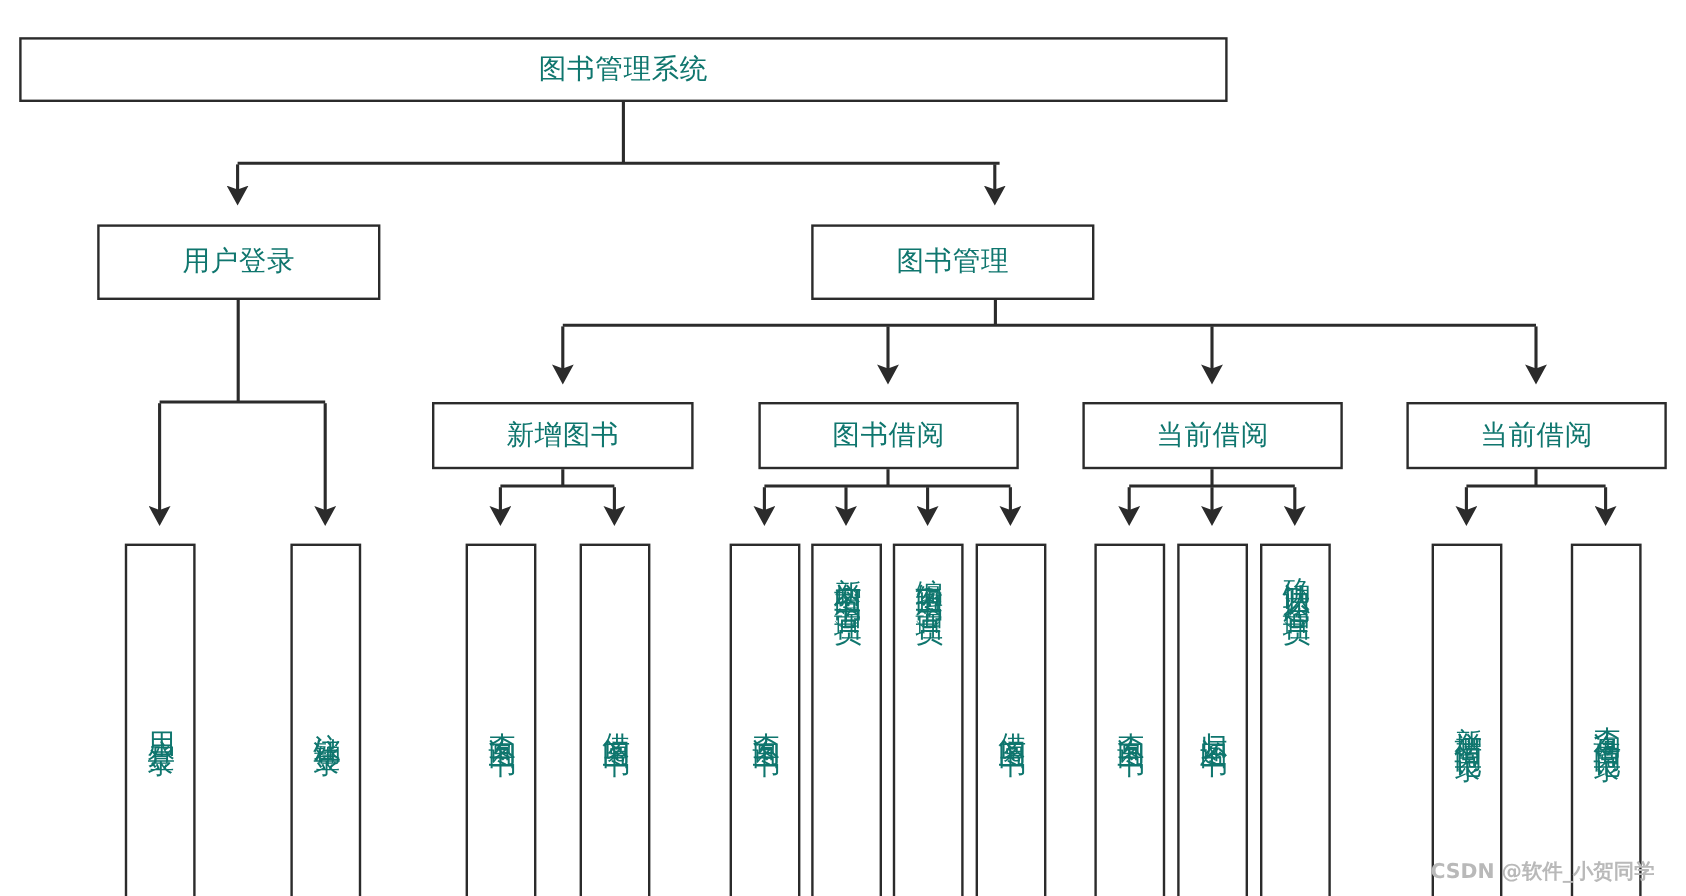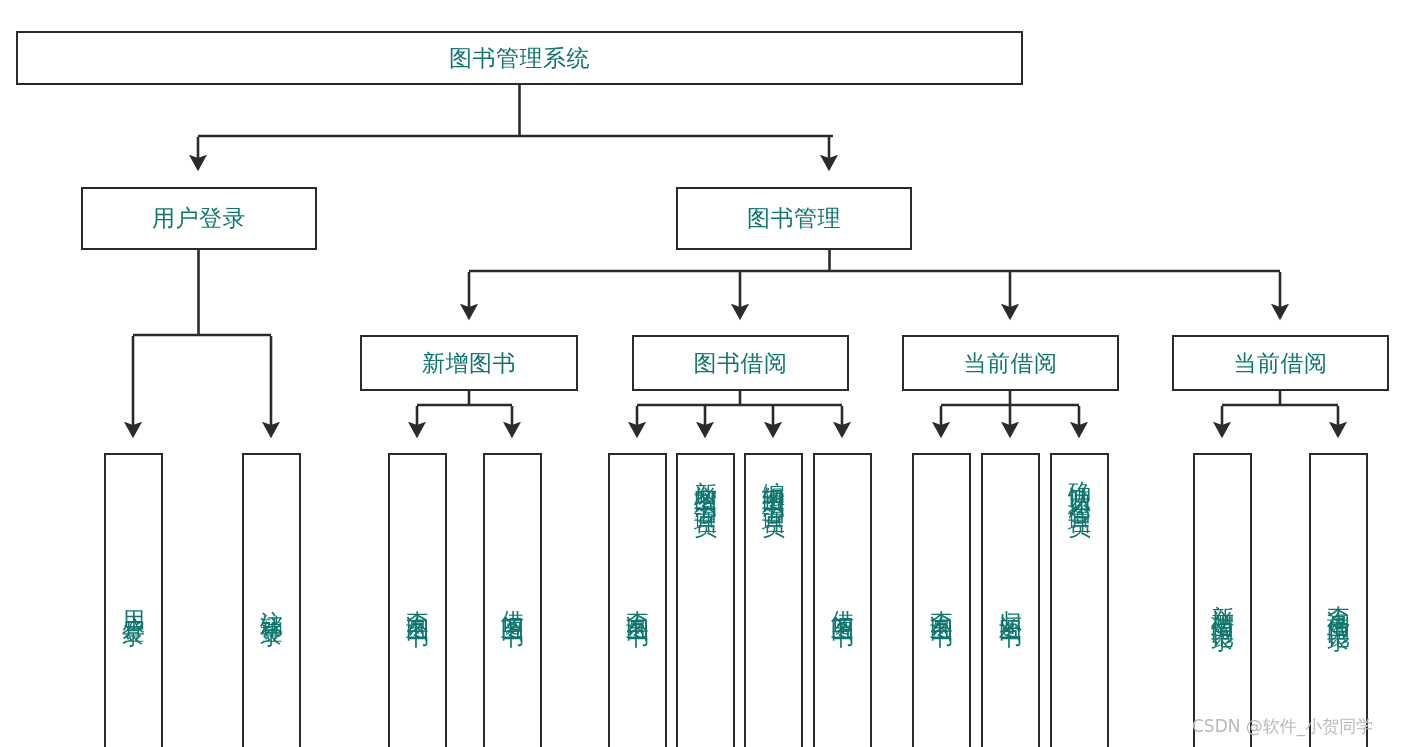--- a/index.html
+++ b/index.html
@@ -203,15 +203,15 @@
   </div>
 
   <div class="node v centered" style="left:1193px; top:436px; width:59px; height:298px;">
     <span class="lbl">新增借阅记录</span>
   </div>
 
   <div class="node v centered" style="left:1309px; top:436px; width:59px; height:298px;">
     <span class="lbl">查询借阅记录</span>
   </div>
 
-  <div class="watermark" style="left:1192px; top:715px;">CSDN @软件_小贺同学</div>
+  <div class="watermark" style="left:1192px; top:715px;font-weight:bold;">CSDN @软件_小贺同学</div>
 
 </div>
 
 </body></html>

